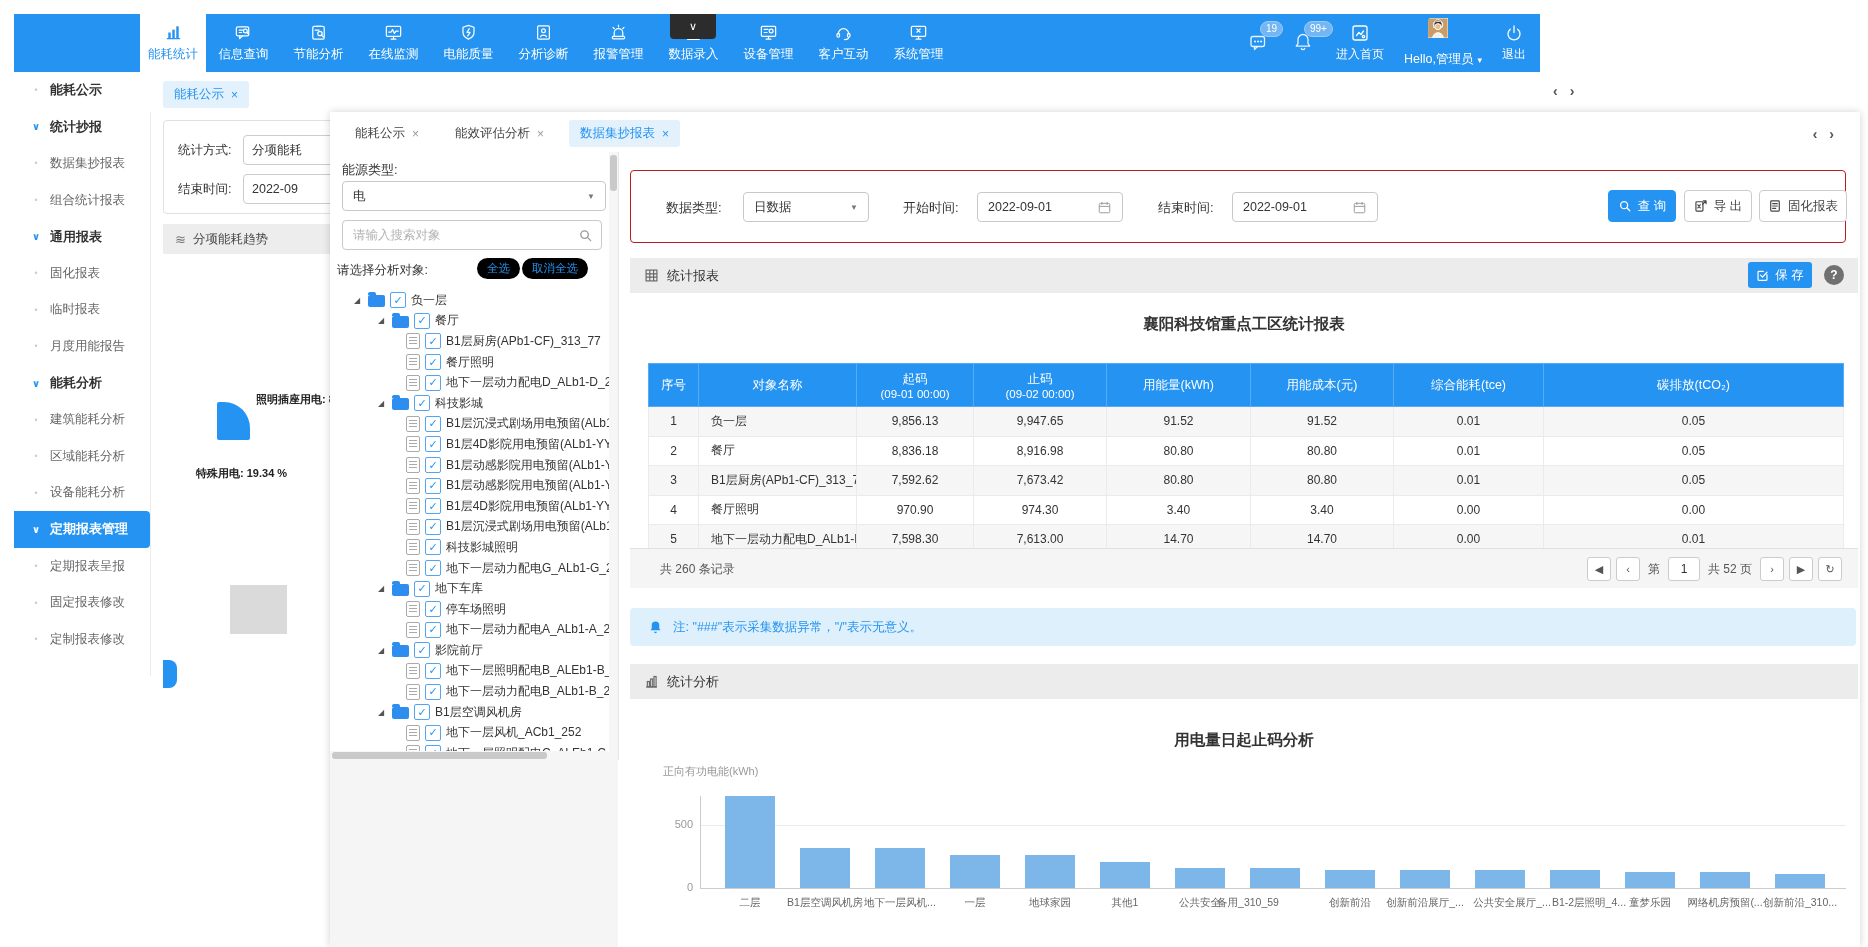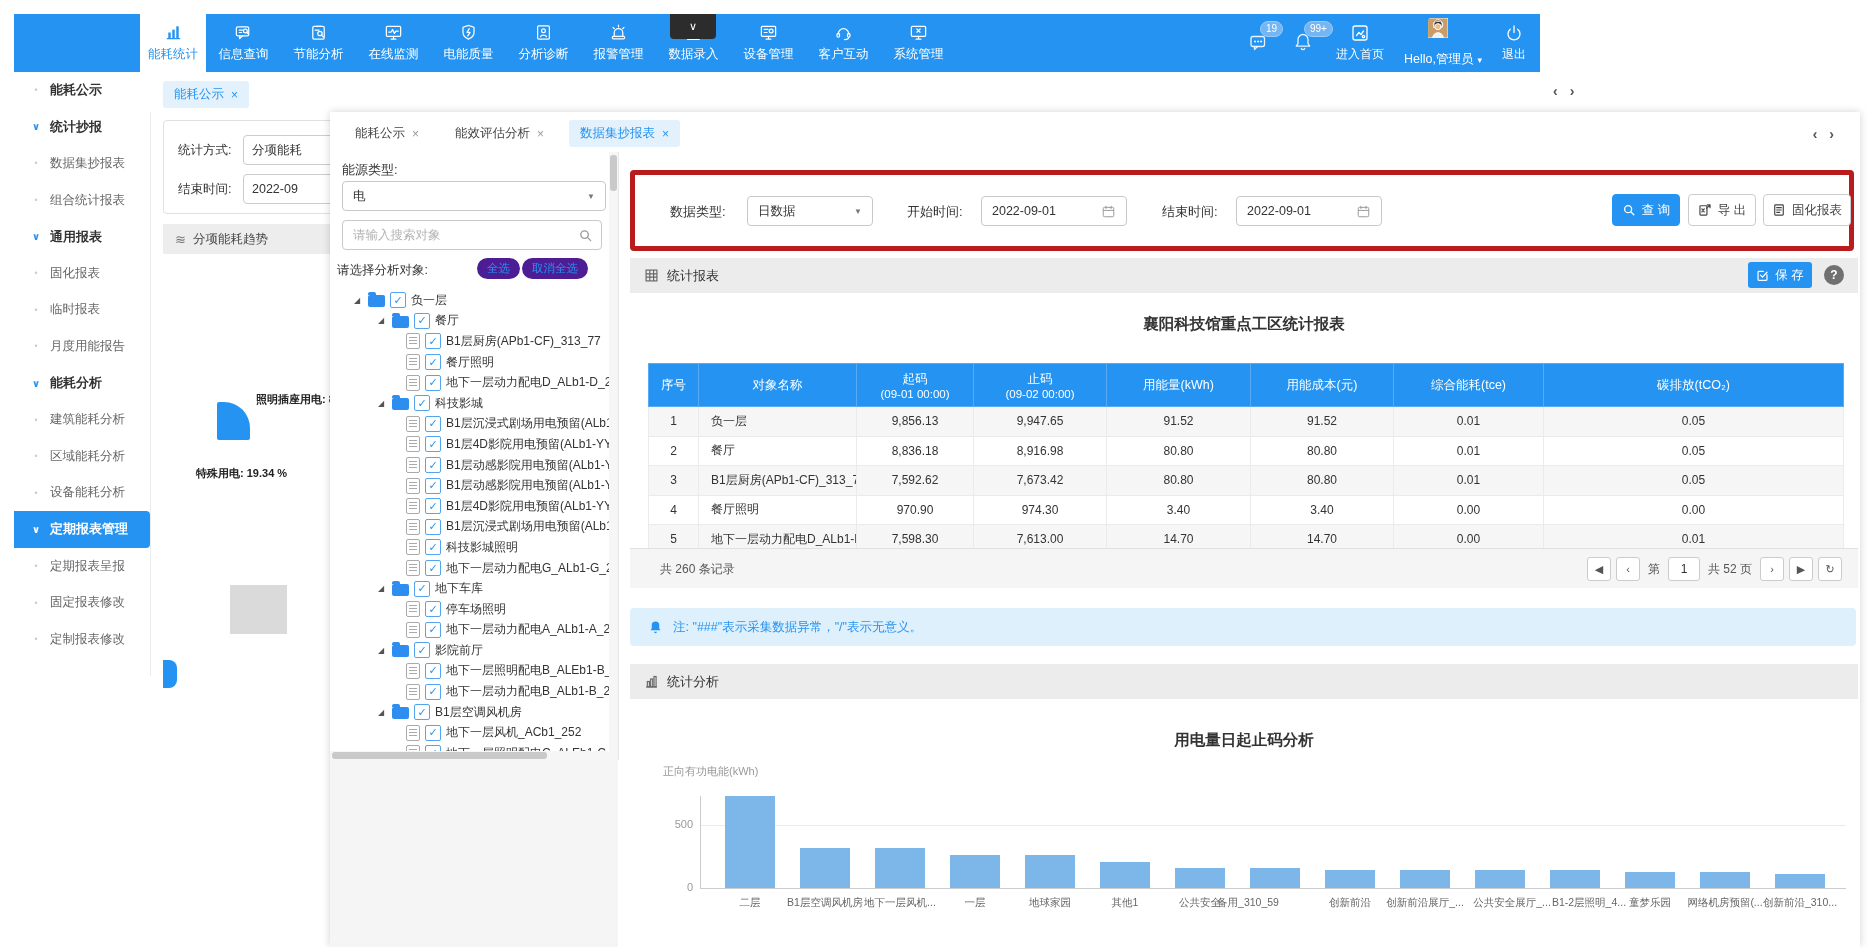--- a/index.html
+++ b/index.html
@@ -76,21 +76,21 @@
   
   .tree-panel{position:absolute;left:0;top:40px;width:288px;height:608px;background:#fff;border-right:1px solid #e7e7e7;overflow:hidden;}
   .tp-label{position:absolute;left:12px;top:9px;font-size:13px;color:#333;}
   .field{border:1px solid #c9c9c9;border-radius:4px;background:#fff;display:flex;align-items:center;justify-content:space-between;padding:0 10px;font-size:12.5px;color:#333;}
   .tp-select{position:absolute;left:12px;top:29px;width:242px;height:28px;}
   .caret{font-size:8px;color:#777;}
   .tp-search{position:absolute;left:12px;top:68px;width:242px;height:28px;border:1px solid #c9c9c9;border-radius:4px;display:flex;align-items:center;padding:0 8px;gap:6px;}
   .tp-search input{flex:1;border:none;outline:none;font-size:12.5px;color:#333;font-family:inherit;background:transparent;}
   .tp-search input::placeholder{color:#b3b3b3;}
   .tp-prompt{position:absolute;left:7px;top:110px;font-size:12.5px;color:#333;}
-  .pill{position:absolute;top:106px;height:21px;background:#4c1d95;color:#2493f1;font-size:11.5px;border-radius:11px;display:flex;align-items:center;padding:0 10px;cursor:pointer;white-space:nowrap;}
+  .pill{position:absolute;top:106px;height:21px;background:#000000;color:#2493f1;font-size:11.5px;border-radius:11px;display:flex;align-items:center;padding:0 10px;cursor:pointer;white-space:nowrap;}
   .pill-all{left:147px;}
   .pill-none{left:192px;}
   #tree{position:absolute;left:0;top:138px;right:9px;bottom:9px;overflow:hidden;}
   .t-row{height:20.6px;display:flex;align-items:center;gap:5px;white-space:nowrap;cursor:pointer;}
   .t-row.d0{padding-left:24px;}
   .t-row.d1{padding-left:48px;}
   .t-row.d2{padding-left:76px;}
   .t-exp{width:9px;font-size:8px;color:#555;flex:none;}
   .t-folder{width:17px;height:12px;background:#2e8ef0;border-radius:2px;position:relative;flex:none;margin-top:2px;}
   .t-folder::before{content:"";position:absolute;left:0;top:-3px;width:8px;height:3px;background:#2e8ef0;border-radius:2px 2px 0 0;}
@@ -100,21 +100,21 @@
   .t-check::after{content:"✓";}
   .t-lb{font-size:12px;color:#333;}
   .tree-vscroll{position:absolute;right:0;top:0;width:9px;height:100%;background:#f6f6f6;}
   .tree-vthumb{position:absolute;right:1px;top:3px;width:7px;height:36px;background:#c9c9c9;border-radius:3px;}
   .tree-hscroll{position:absolute;left:0;bottom:0;height:9px;width:279px;background:#f6f6f6;}
   .tree-hthumb{position:absolute;left:2px;top:1px;width:215px;height:7px;background:#c9c9c9;border-radius:3px;}
   .below-tree{position:absolute;left:0;top:648px;width:288px;height:187px;background:#f5f5f5;}
 
   
   .main{position:absolute;left:300px;top:40px;width:1228px;height:795px;background:#fff;}
-  .filter-panel{position:absolute;left:0;top:18px;width:1214px;height:71px;border:5px solid #b91c1c;border-radius:4px;background:#fff;}
+  .filter-panel{position:absolute;left:0;top:18px;width:1214px;height:71px;border:1px solid #b91c1c;border-radius:4px;background:#fff;}
   .flb{position:absolute;top:28px;font-size:13px;color:#333;white-space:nowrap;}
   .fld{position:absolute;top:21px;height:28px;}
   .btn{position:absolute;top:19px;height:30px;display:flex;align-items:center;justify-content:center;gap:6px;font-size:12.5px;border-radius:4px;cursor:pointer;white-space:nowrap;}
   .btn svg{width:14px;height:14px;fill:none;stroke:currentColor;stroke-width:1.5;stroke-linecap:round;stroke-linejoin:round;}
   .btn-blue{background:#2493f1;color:#fff;border:1px solid #2493f1;}
   .btn-plain{background:#fff;color:#444;border:1px solid #ccc;}
   .cal{width:15px;height:15px;fill:none;stroke:#999;stroke-width:1.3;}
 
   .sec-hd{position:absolute;left:0;width:1228px;height:35px;background:#ececec;display:flex;align-items:center;gap:8px;padding-left:14px;box-sizing:border-box;font-size:13px;color:#333;}
   .sec-hd svg{width:15px;height:15px;fill:none;stroke:#666;stroke-width:1.4;}

